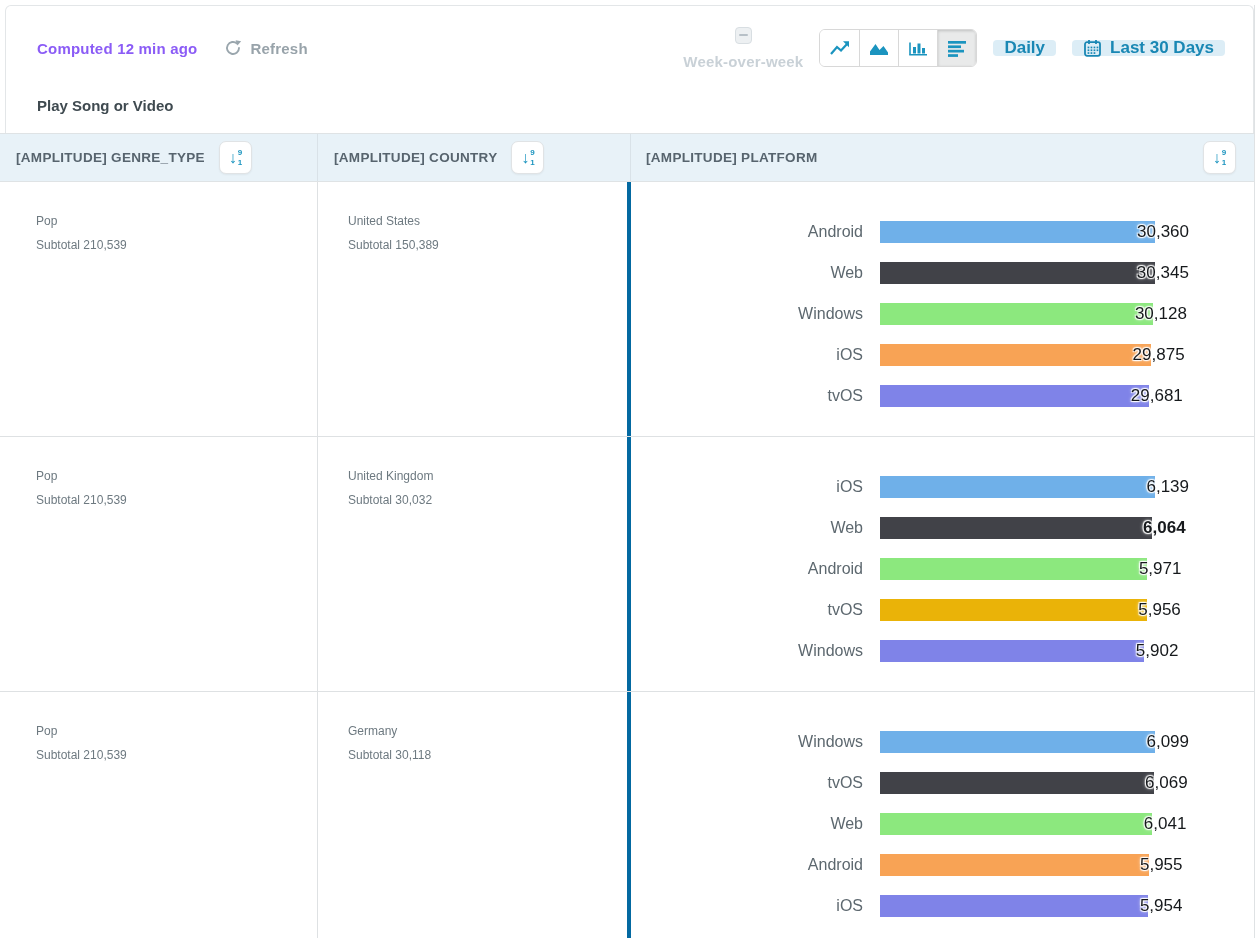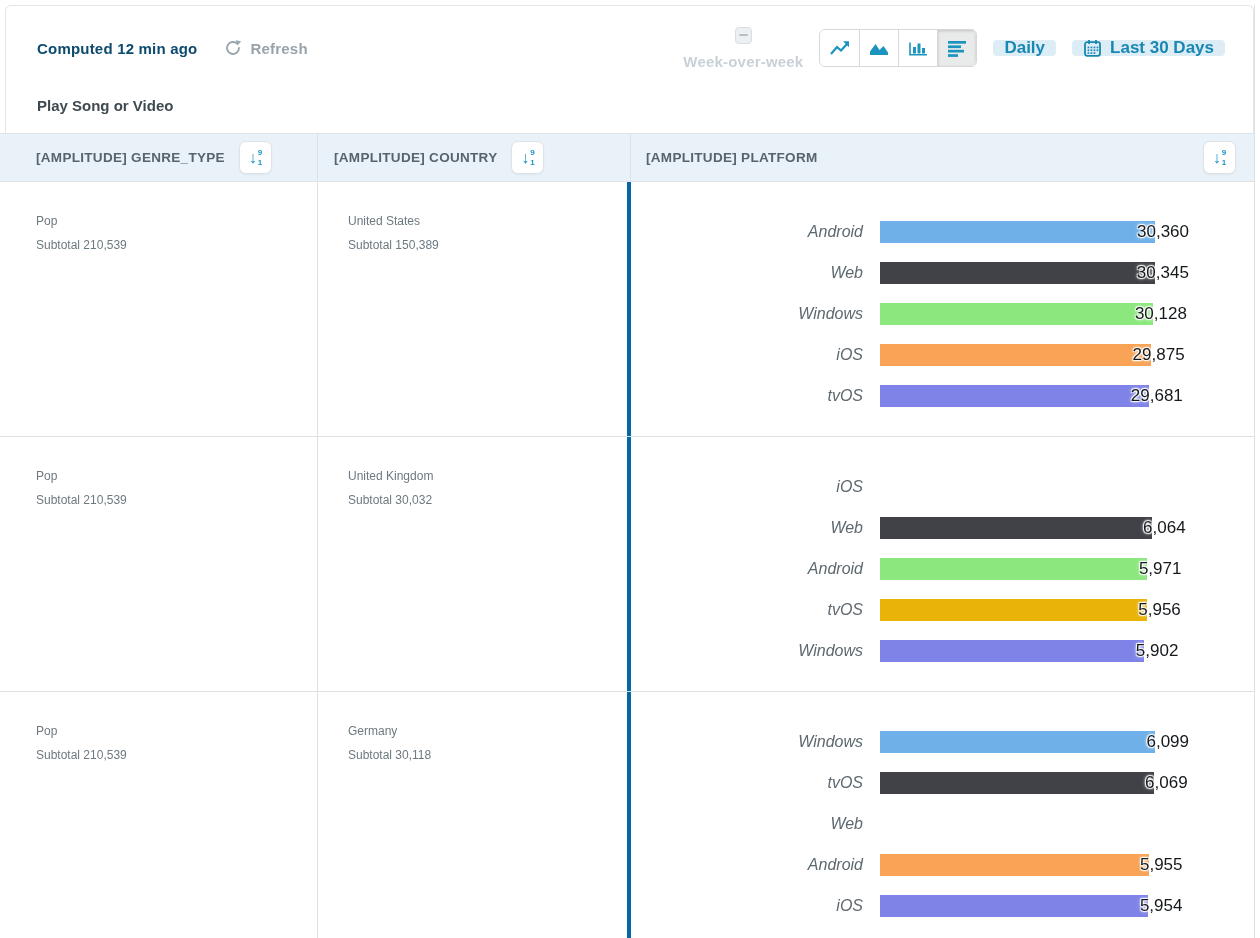--- a/index.html
+++ b/index.html
@@ -17,21 +17,21 @@
     margin-left: 5px; margin-top: 5px; height: 128px;
     border: 1px solid #e3e6e8; border-bottom: none;
     border-radius: 6px 6px 0 0; background: #fff;
   }
   .toolbar-row {
     margin-top: 23px; padding: 0 28px 0 31px;
     display: flex; align-items: center; justify-content: space-between;
     height: 38px;
   }
   .toolbar-left { display: flex; align-items: center; gap: 26px; }
-  .computed-label { font-size: 15px; font-weight: bold; color: #0c4a6e; letter-spacing: .2px; }
+  .computed-label { font-size: 15px; font-weight: bold; color: #8b5cf6; letter-spacing: .2px; }
   .refresh-btn {
     display: flex; align-items: center; gap: 7px;
     background: none; border: none; padding: 0; cursor: pointer;
     font-family: inherit; font-size: 15px; font-weight: bold; color: #98a3aa; letter-spacing: .2px;
   }
   .refresh-btn svg { display: block; }
 
   .toolbar-right { display: flex; align-items: center; gap: 16px; }
   .wow { display: flex; align-items: center; gap: 9px; cursor: default; flex-direction: column; }
   .wow-checkbox {
@@ -73,21 +73,21 @@
   
   .table-header {
     display: flex; height: 49px; background: #e8f2f8;
     border-top: 1px solid #dfe3e5; border-bottom: 1px solid #dfe3e5;
     align-items: center;
   }
   .th {
     display: flex; align-items: center; height: 100%;
     font-size: 13.5px; font-weight: bold; color: #57646e; letter-spacing: .3px;
   }
-  .th.col1 { width: 318px; padding-left: 36px; border-right: 1px solid #d9e2e8; }
+  .th.col1 { width: 318px; padding-left: 16px; border-right: 1px solid #d9e2e8; }
   .th.col2 { width: 313px; padding-left: 16px; border-right: 1px solid #d9e2e8; }
   .th.col3 { flex: 1; padding-left: 15px; padding-right: 18px; justify-content: space-between; }
   .sort-btn {
     margin-left: 14px;
     width: 33px; height: 33px; border-radius: 7px;
     background: #fff; border: 1px solid #e0e3e5;
     box-shadow: 0 1px 2px rgba(0,0,0,.05);
     display: flex; align-items: center; justify-content: center; gap: 1px;
     color: #1b94bf; cursor: pointer; padding: 0; font-family: inherit;
   }
@@ -97,21 +97,21 @@
   .table-row { display: flex; height: 255px; border-bottom: 1px solid #dee1e3; background: #fff; }
   .cell { height: 100%; }
   .cell.col1 { width: 318px; border-right: 1px solid #dee1e3; padding: 27px 20px 0 36px; }
   .cell.col2 { width: 313px; border-right: 4px solid #0369a1; padding: 27px 20px 0 30px; }
   .cell.col3 { flex: 1; padding: 39px 0 0 0; }
   .cell-line { font-size: 12px; line-height: 24px; color: #6d7980; }
 
   .bar-row { display: flex; align-items: center; height: 22px; margin-bottom: 19px; }
   .bar-label {
     width: 249px; padding-right: 17px; text-align: right;
-    font-size: 16px; color: #5d686f; white-space: nowrap; font-style: italic;
+    font-size: 16px; color: #5d686f; white-space: nowrap;
   }
   .bar-track { width: 275px; height: 22px; position: relative; }
   .bar-fill { height: 100%; position: relative; }
   .bar-value {
     position: absolute; right: -34px; top: 50%; transform: translateY(-50%);
     font-size: 17px; color: #16191c; white-space: nowrap;
     text-shadow:
       -1px -1px 1px rgba(255,255,255,.9), 1px -1px 1px rgba(255,255,255,.9),
       -1px  1px 1px rgba(255,255,255,.9), 1px  1px 1px rgba(255,255,255,.9),
       0 0 4px #ffffff;
@@ -303,25 +303,30 @@
       <div class="cell-line">Subtotal 210,539</div>
     </div>
     <div class="cell col2">
       <div class="cell-line">United Kingdom</div>
       <div class="cell-line">Subtotal 30,032</div>
     </div>
     <div class="cell col3">
       <div>
               <div class="bar-row">
                 <div class="bar-label">iOS</div>
+                <div class="bar-track">
+                  <div class="bar-fill" style="width: 100%; background: rgb(111, 176, 233);">
+                    <span class="bar-value">6,139</span>
+                  </div>
+                </div>
               </div>
               <div class="bar-row">
                 <div class="bar-label">Web</div>
                 <div class="bar-track">
-                  <div class="bar-fill" style="width: 98.78%; background: rgb(65, 66, 72);">
+                  <div class="bar-fill" style="width: 98.78%; background: rgb(65, 66, 72); font-weight: bold;">
                     <span class="bar-value">6,064</span>
                   </div>
                 </div>
               </div>
               <div class="bar-row">
                 <div class="bar-label">Android</div>
                 <div class="bar-track">
                   <div class="bar-fill" style="width: 97.26%; background: rgb(140, 232, 126);">
                     <span class="bar-value">5,971</span>
                   </div>
@@ -369,20 +374,25 @@
               <div class="bar-row">
                 <div class="bar-label">tvOS</div>
                 <div class="bar-track">
                   <div class="bar-fill" style="width: 99.51%; background: rgb(65, 66, 72);">
                     <span class="bar-value">6,069</span>
                   </div>
                 </div>
               </div>
               <div class="bar-row">
                 <div class="bar-label">Web</div>
+                <div class="bar-track">
+                  <div class="bar-fill" style="width: 99.05%; background: rgb(140, 232, 126);">
+                    <span class="bar-value">6,041</span>
+                  </div>
+                </div>
               </div>
               <div class="bar-row">
                 <div class="bar-label">Android</div>
                 <div class="bar-track">
                   <div class="bar-fill" style="width: 97.64%; background: rgb(248, 163, 85);">
                     <span class="bar-value">5,955</span>
                   </div>
                 </div>
               </div>
               <div class="bar-row">

